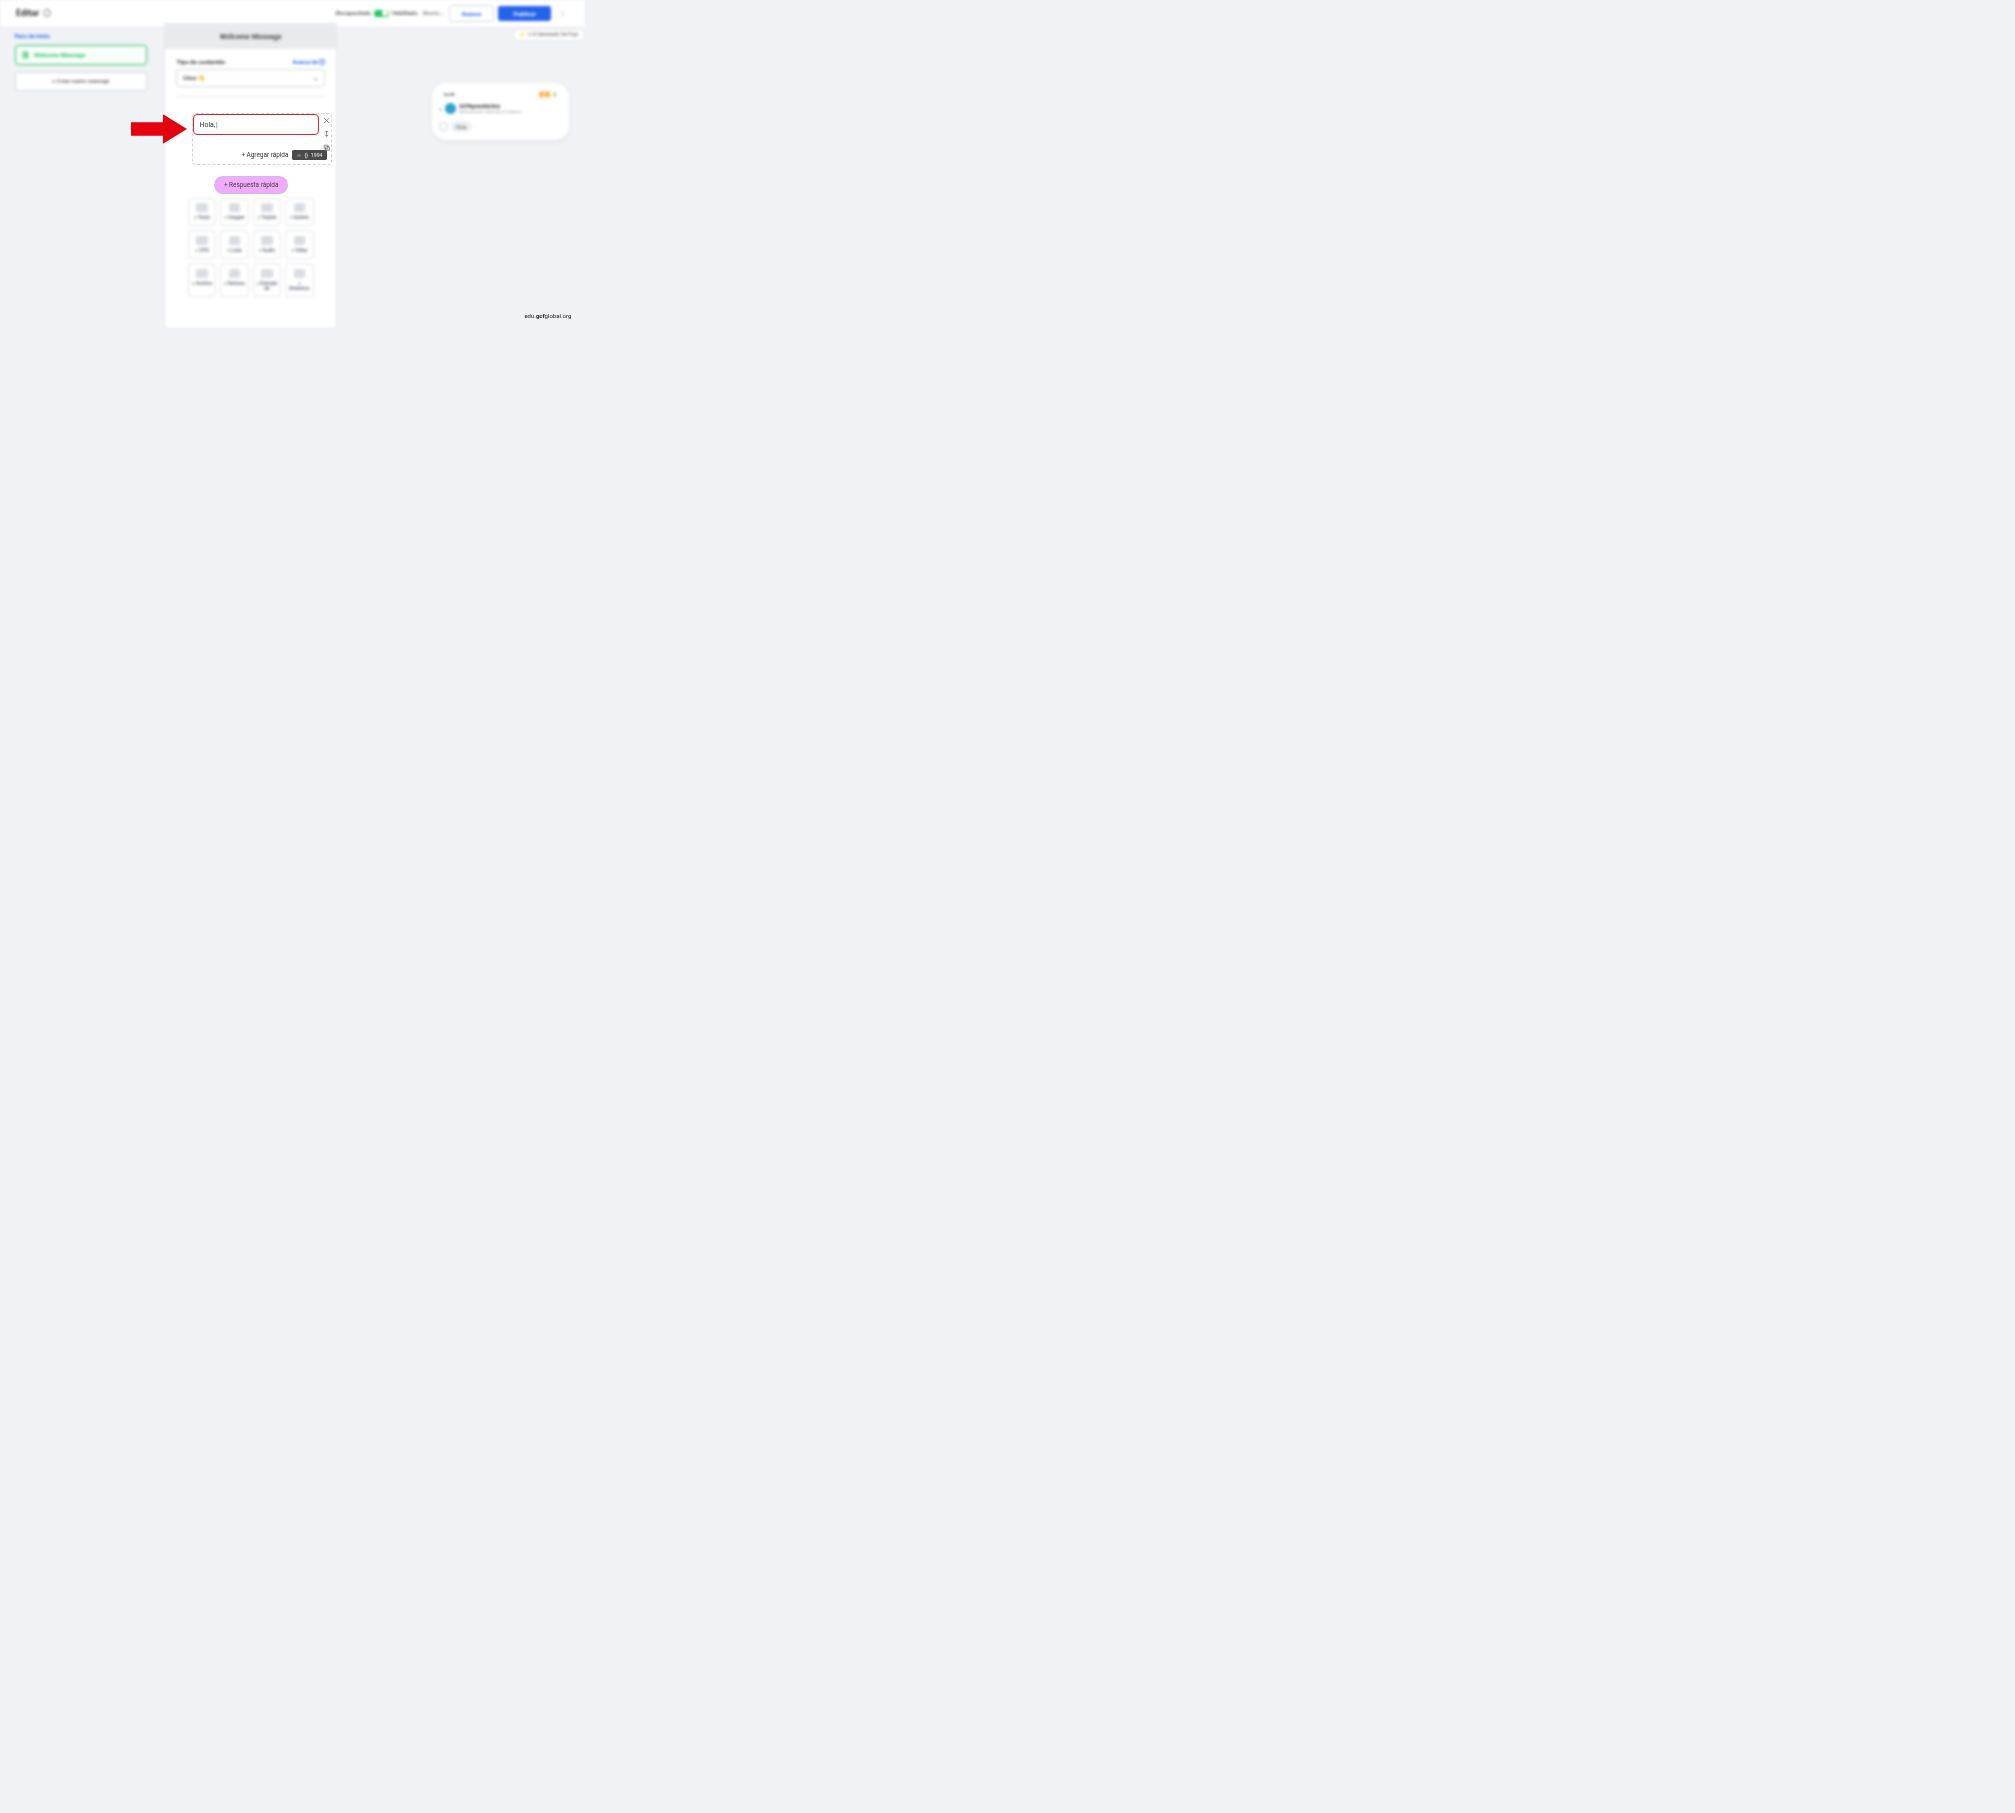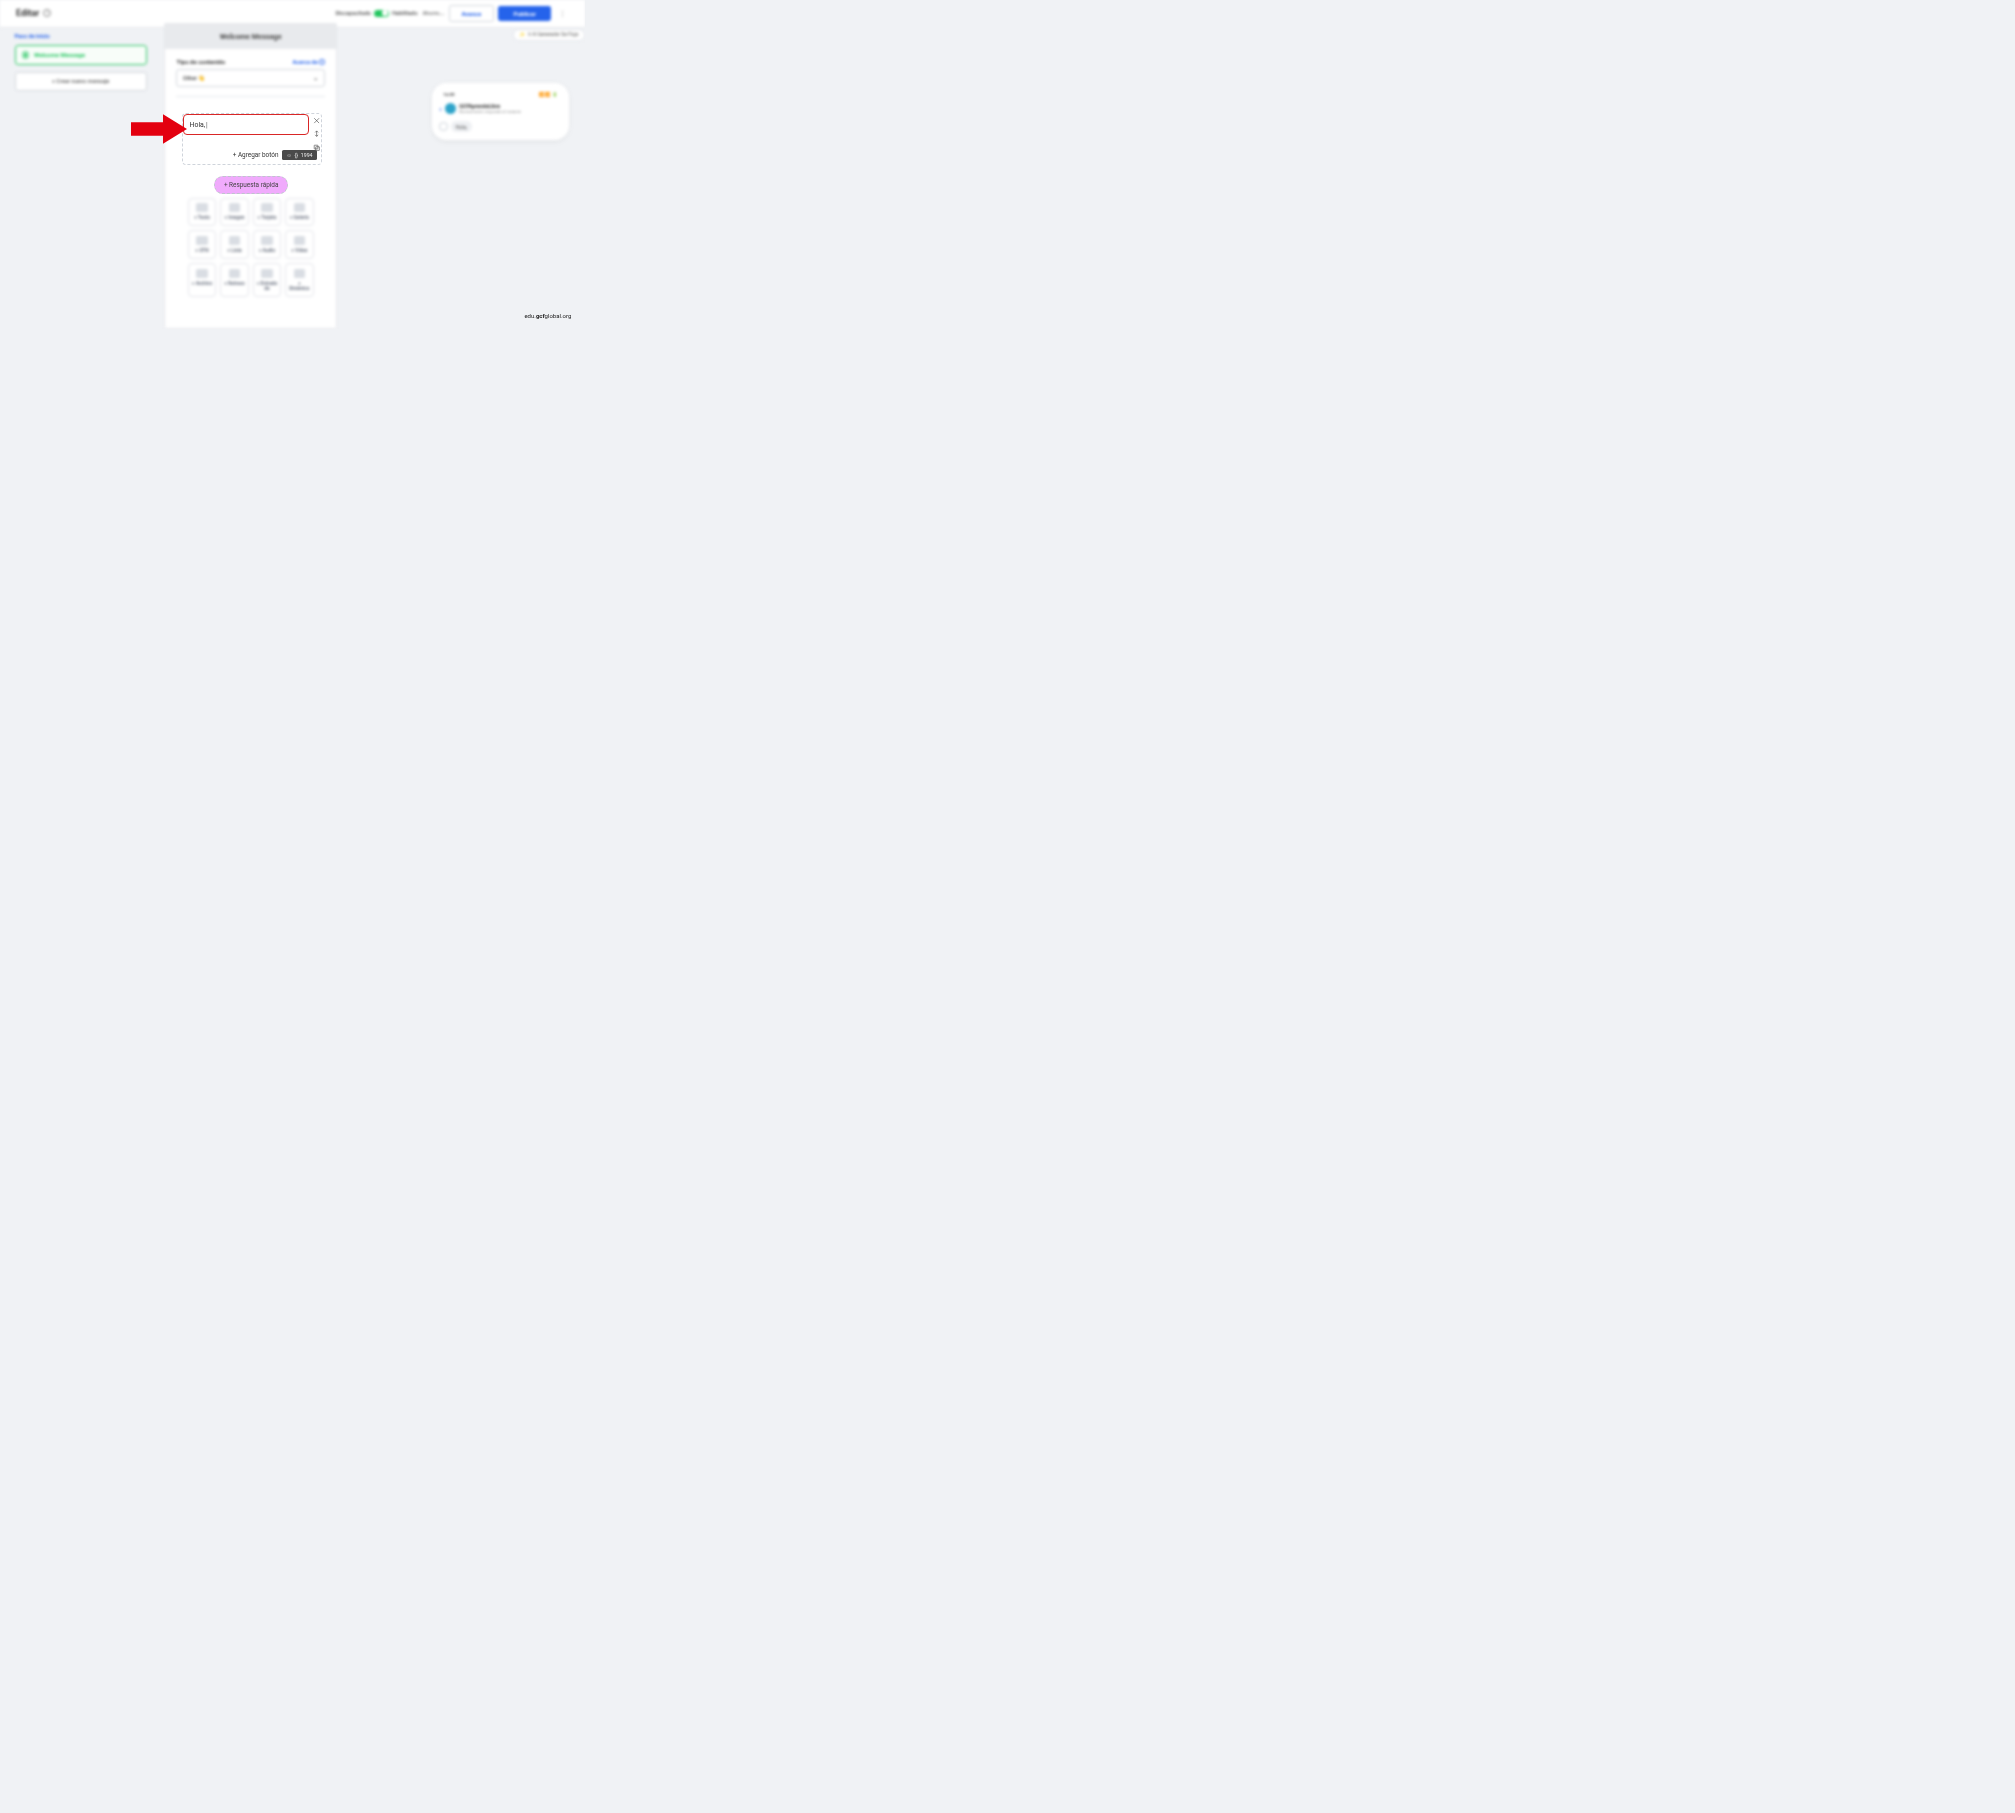--- a/index.html
+++ b/index.html
@@ -37,21 +37,21 @@
   .center-body { padding: 8.9px 11.3px; }
   .ct-row { display: flex; justify-content: space-between; align-items: center; margin-bottom: 4px; }
   .ct-label { font-weight: 700; font-size: 6px; color: #333; }
   .ct-link { color: #2563eb; font-weight: 700; font-size: 5.6px; display: flex; gap: 1.6px; align-items: center; }
   .ct-link .info { width: 5.6px; height: 5.6px; border: 0.6px solid #2563eb; border-radius: 50%; display: inline-flex; align-items: center; justify-content: center; font-size: 3.6px; }
   .ct-select { border: 0.4px solid #d1d5db; border-radius: 3.2px; padding: 4px 5.6px; display: flex; justify-content: space-between; align-items: center; }
   .ct-select-val { font-weight: 700; color: #555; font-size: 5.6px; }
   .divider { height: 0.4px; background: #e5e7eb; margin: 8.9px 0; }
 
   
-  .compose-sharp { position: absolute; left: 182px; top: 113px; width: 154px; z-index: 10; }
+  .compose-sharp { position: absolute; left: 192px; top: 113px; width: 154px; z-index: 10; }
   .compose-row { display: flex; align-items: flex-start; gap: 3.2px; }
   .text-box { flex: 1; border: 1.2px solid #d92626; border-radius: 4px; background: #fff; padding: 4.8px 5.6px; font-size: 6.9px; color: #333; min-height: 21px; display: flex; align-items: center; }
   .text-box .cursor::after { content: "|"; color: #555; animation: blink 1s infinite; margin-left: 0.8px; }
   @keyframes blink { 50% { opacity: 0; } }
   .side-icons { display: flex; flex-direction: column; gap: 5.6px; padding-top: 2.4px; }
   .si { width: 8px; height: 8px; display: flex; align-items: center; justify-content: center; color: #555; }
   .close-x svg, .arrow-ud svg, .copy-ic svg { width: 7.3px; height: 7.3px; }
   .under-row { display: flex; justify-content: flex-end; align-items: center; gap: 2.4px; margin-top: -1.6px; padding-right: 16px; }
   .add-btn-text { font-size: 6.4px; color: #333; margin-right: 1.6px; }
   .counter-pill { background: #4a4a4a; color: #eee; padding: 2px 4px; border-radius: 1.6px; display: flex; align-items: center; gap: 2.8px; font-size: 5.2px; }
@@ -244,21 +244,21 @@
         </div>
         <div class="si copy-ic">
           <svg viewBox="0 0 24 24" stroke="#444" stroke-width="2" fill="none">
               <rect x="4" y="4" width="12" height="12" rx="1"></rect>
               <rect x="9" y="9" width="12" height="12" rx="1"></rect>
             </svg>
         </div>
       </div>
     </div>
     <div class="under-row dashed-wrap-inner">
-      <span class="add-btn-text">+ Agregar botón</span>
+      <span class="add-btn-text">+ Agregar rápida</span>
       <div class="counter-pill">
         <span>☺</span>
         <span>{}</span>
         <span>1994</span>
       </div>
     </div>
   </div>
 </div>
 
 <div class="quick-reply-sharp">

